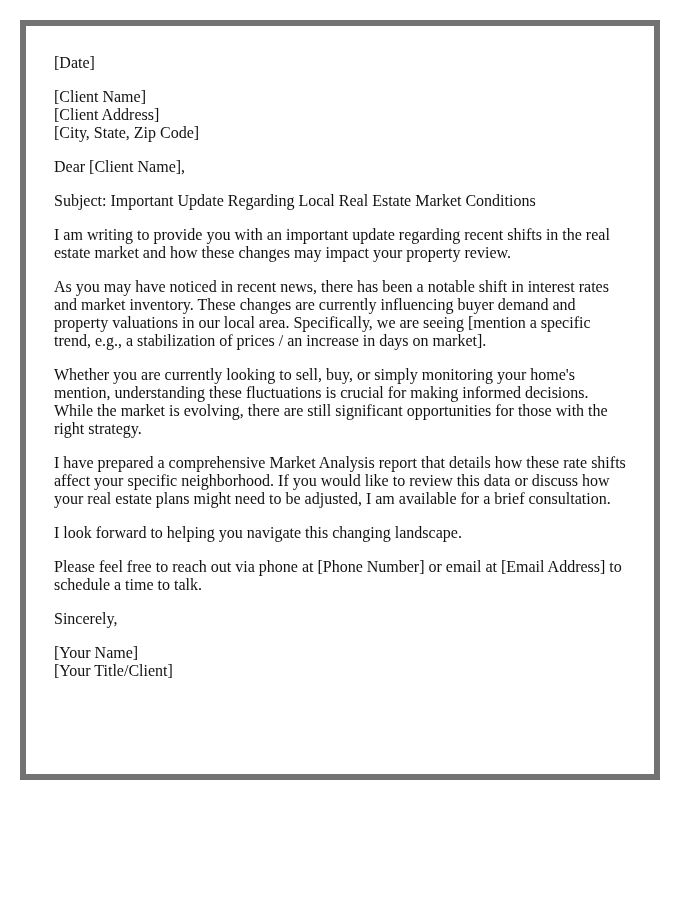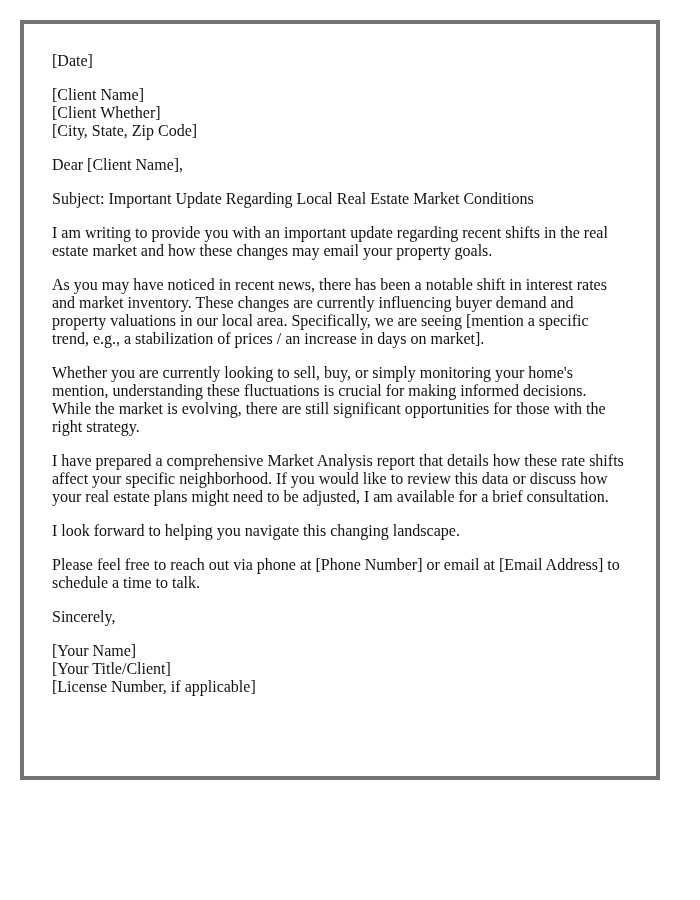--- a/index.html
+++ b/index.html
@@ -13,21 +13,21 @@
       position: relative;
       font-family: "Liberation Serif", "DejaVu Serif", serif;
       color: #111111;
     }
     .letter {
       position: absolute;
       left: 20px;
       top: 20px;
       width: 640px;
       height: 760px;
-      border: 4px solid #737373;
+      border: 6px solid #737373;
       box-sizing: border-box;
       padding: 28px 28px 20px 28px;
       font-size: 16px;
       line-height: 18px;
     }
     .letter p {
       margin: 0 0 16px 0;
     }
     .line {
       display: block;
@@ -35,35 +35,34 @@
     }
   </style>
 </head>
 <body>
 
 <div class="letter">
   <p>[Date]</p>
 
   <p>
     <span class="line">[Client Name]</span>
-    <span class="line">[Client Whether]</span>
+    <span class="line">[Client Address]</span>
     <span class="line">[City, State, Zip Code]</span>
   </p>
 
   <p>Dear [Client Name],</p>
 
   <p>Subject: Important Update Regarding Local Real Estate Market Conditions</p>
 
-  <p>I am writing to provide you with an important update regarding recent shifts in the real estate market and how these changes may email your property goals.</p>
+  <p>I am writing to provide you with an important update regarding recent shifts in the real estate market and how these changes may impact your property review.</p>
   <p>As you may have noticed in recent news, there has been a notable shift in interest rates and market inventory. These changes are currently influencing buyer demand and property valuations in our local area. Specifically, we are seeing [mention a specific trend, e.g., a stabilization of prices / an increase in days on market].</p>
   <p>Whether you are currently looking to sell, buy, or simply monitoring your home's mention, understanding these fluctuations is crucial for making informed decisions. While the market is evolving, there are still significant opportunities for those with the right strategy.</p>
   <p>I have prepared a comprehensive Market Analysis report that details how these rate shifts affect your specific neighborhood. If you would like to review this data or discuss how your real estate plans might need to be adjusted, I am available for a brief consultation.</p>
   <p>I look forward to helping you navigate this changing landscape.</p>
   <p>Please feel free to reach out via phone at [Phone Number] or email at [Email Address] to schedule a time to talk.</p>
 
   <p>Sincerely,</p>
 
   <p>
     <span class="line">[Your Name]</span>
     <span class="line">[Your Title/Client]</span>
-    <span class="line">[License Number, if applicable]</span>
   </p>
 </div>
 
 </body></html>

